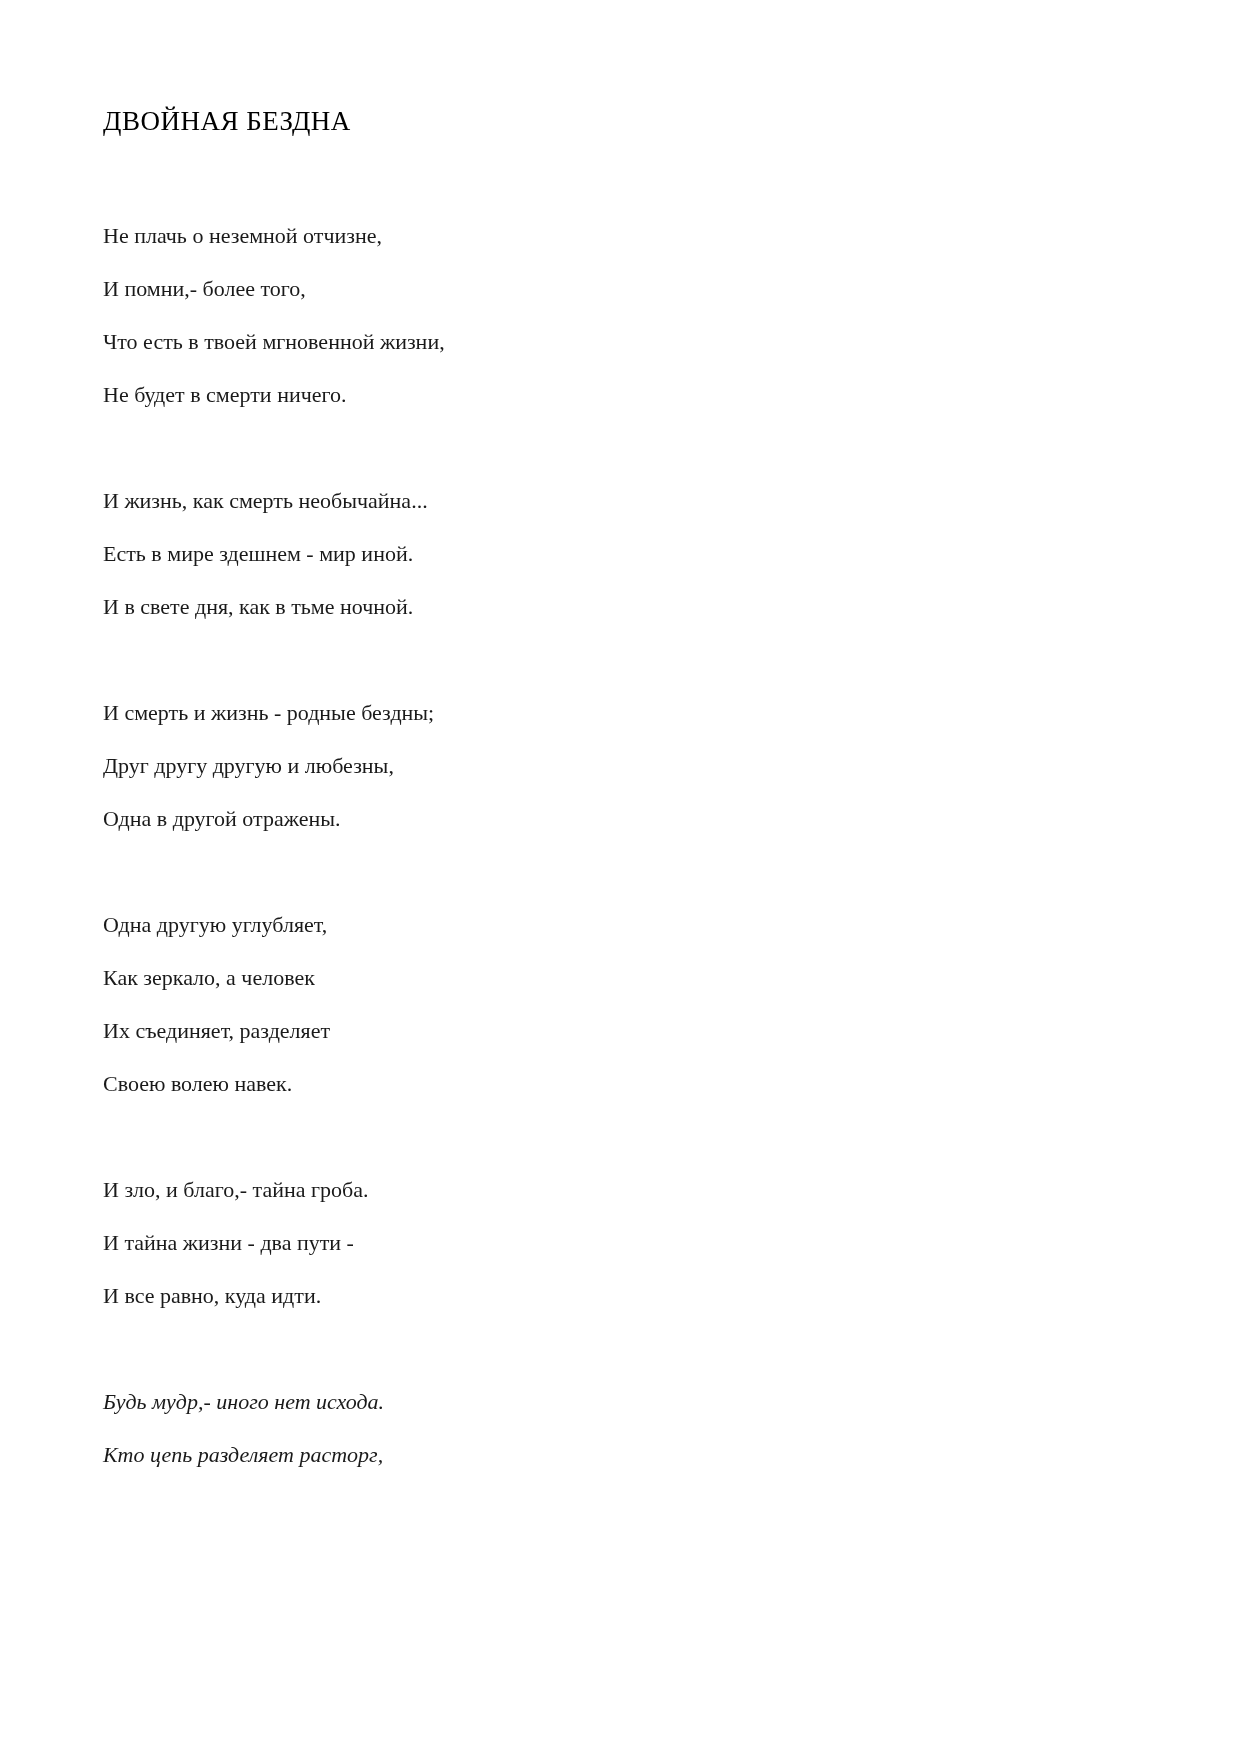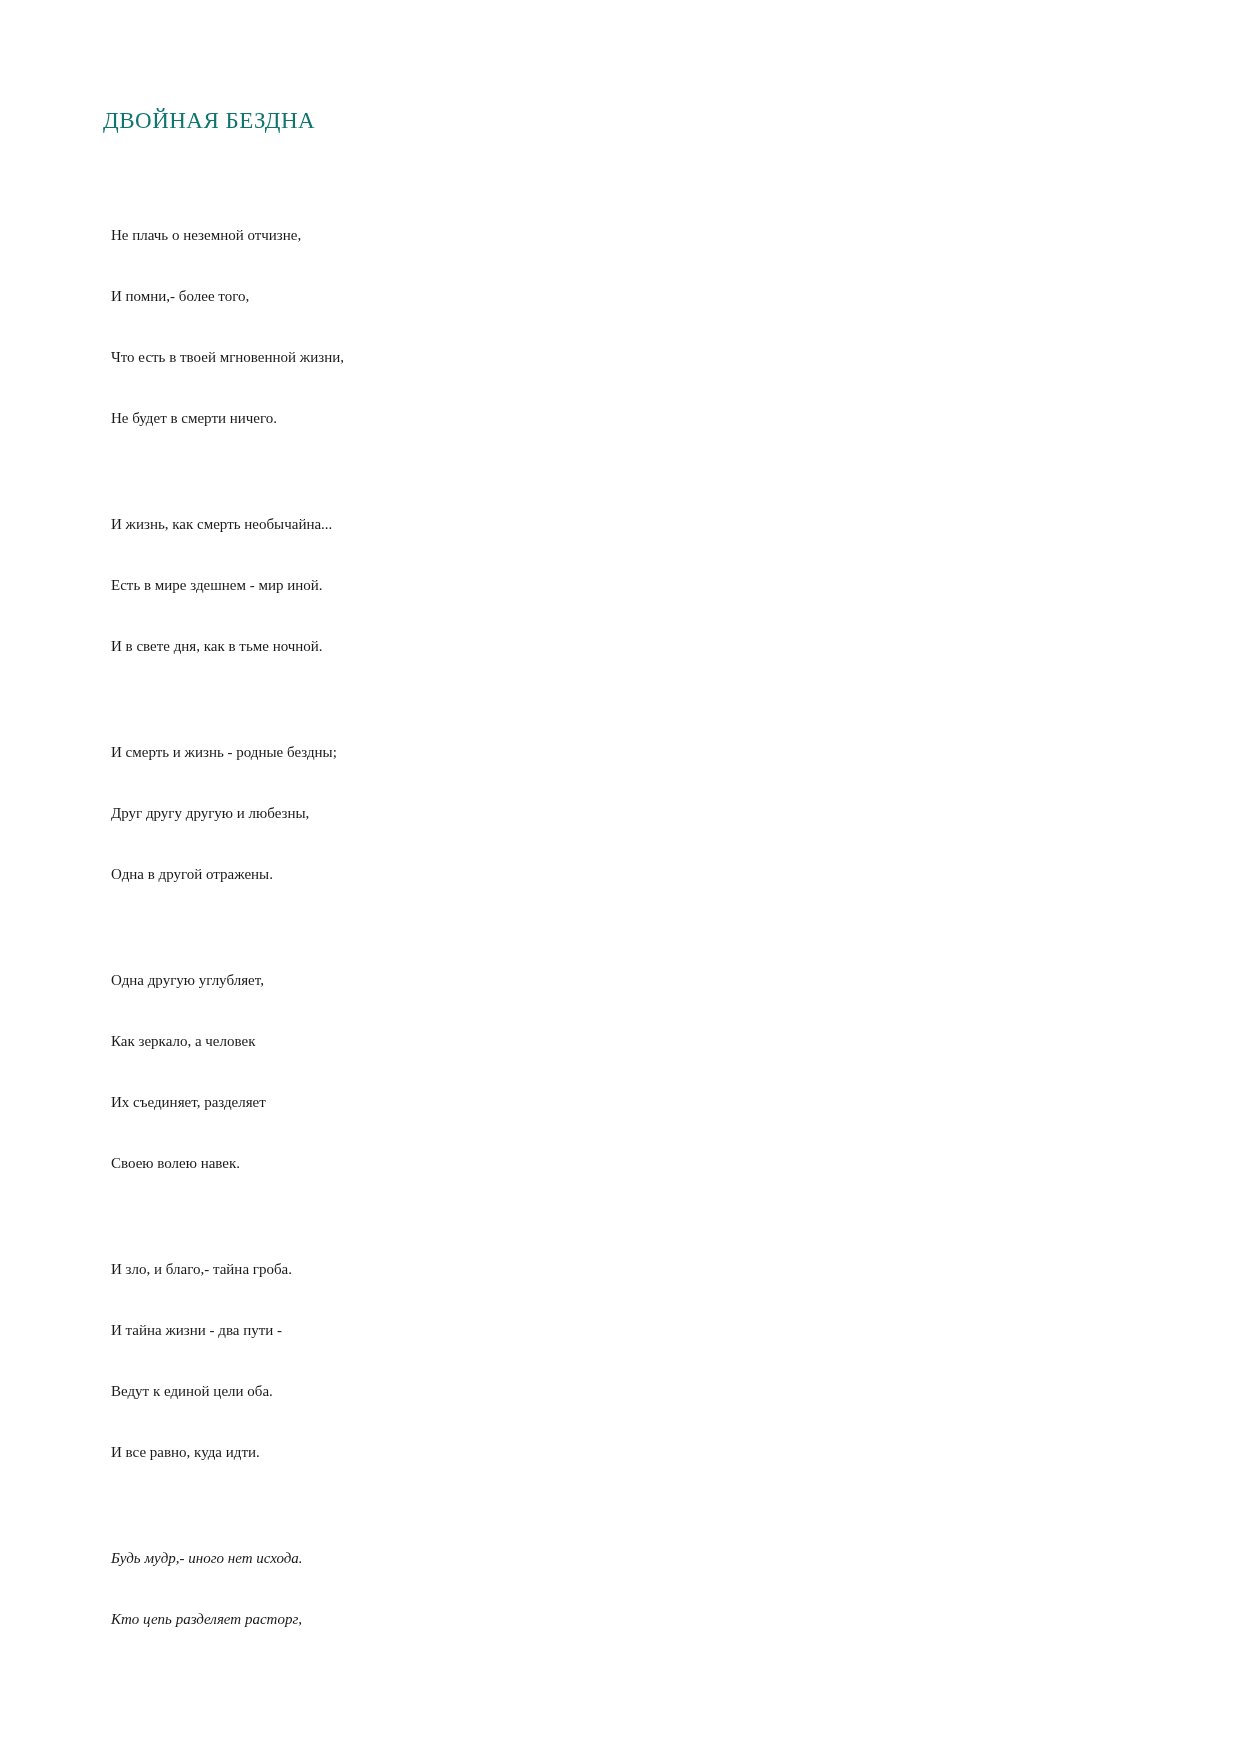--- a/index.html
+++ b/index.html
@@ -17,37 +17,37 @@
     color: #1a1a1a;
   }
   .content {
     position: absolute;
     top: 106px;
     left: 103px;
     right: 60px;
   }
   .title {
     margin: 0 0 86px 0;
-    font-size: 23px;
+    font-size: 27px;
     line-height: 30px;
     font-weight: normal;
     letter-spacing: 0.5px;
-    color: #0f766e;
+    color: #000000;
   }
   .stanza {
     margin: 0 0 53px 0;
   }
   .stanza:last-child {
     margin-bottom: 0;
     font-style: italic;
   }
   .line {
-    margin: 8px;
+    margin: 0;
     height: 53px;
-    font-size: 15px;
+    font-size: 22px;
     line-height: 27px;
     white-space: pre;
     color: #1a1a1a;
   }
 </style>
 </head>
 <body>
 
 <div class="page">
   <div class="content">
@@ -71,21 +71,20 @@
         </div>
         <div class="stanza">
           <p class="line">Одна другую углубляет,</p>
           <p class="line">Как зеркало, а человек</p>
           <p class="line">Их съединяет, разделяет</p>
           <p class="line">Своею волею навек.</p>
         </div>
         <div class="stanza">
           <p class="line">И зло, и благо,- тайна гроба.</p>
           <p class="line">И тайна жизни - два пути -</p>
-          <p class="line">Ведут к единой цели оба.</p>
           <p class="line">И все равно, куда идти.</p>
         </div>
         <div class="stanza">
           <p class="line">Будь мудр,- иного нет исхода.</p>
           <p class="line">Кто цепь разделяет расторг,</p>
         </div>
       </div>
   </div>
 </div>
 

